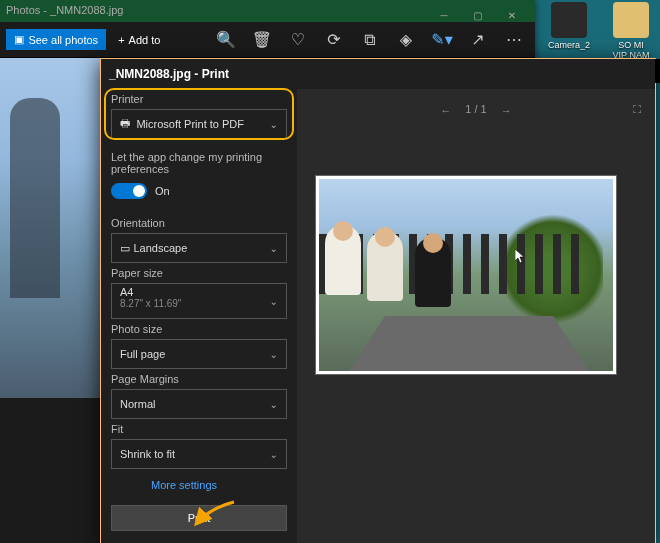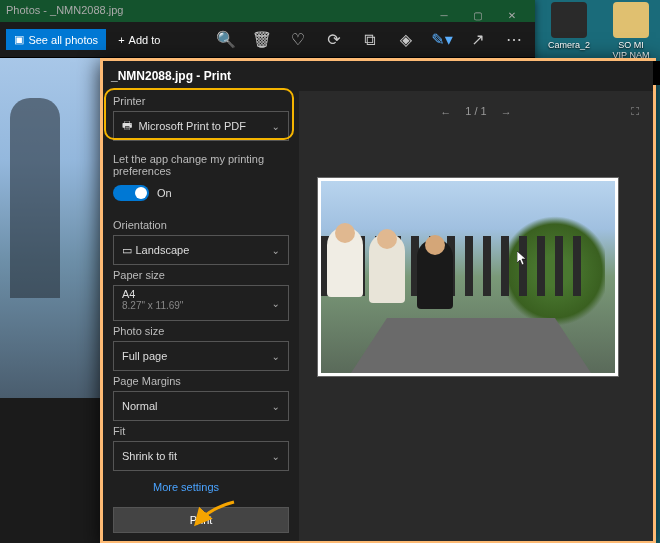--- a/index.html
+++ b/index.html
@@ -18,21 +18,21 @@
   .win-btn { width: 34px; height: 22px; display: flex; align-items: center; justify-content: center; font-size: 10px; color: #aaa; cursor: default; }
   .toolbar { height: 36px; display: flex; align-items: center; padding: 0 6px; gap: 4px; background: #1b1b1b; border-bottom: 1px solid #000; }
   .see-all { background: #0078d4; color: #fff; font-size: 11px; padding: 4px 8px; display: flex; align-items: center; gap: 4px; }
   .add-to { color: #fff; font-size: 11px; padding: 4px 8px; display:flex; align-items:center; gap:4px; }
   .tool-icons { flex: 1; display: flex; align-items: center; justify-content: flex-end; gap: 18px; padding-right: 6px; }
   .ticon { width: 18px; height: 18px; display:flex; align-items:center; justify-content:center; color:#ccc; }
   .content { flex:1; position:relative; overflow:hidden; }
   .photo-bg { position:absolute; left:0; top:0; width:100px; height:340px; background: linear-gradient(180deg,#a8c7e8 0%,#94b8dd 30%,#6d8fa8 60%,#4a5d6e 100%); }
   .photo-bg::after { content:""; position:absolute; left:10px; top:40px; width:50px; height:200px; background:rgba(40,50,60,.6); border-radius:20px 20px 0 0; }
   
-  .print-dialog { position:absolute; left:100px; top:58px; width:556px; height:486px; background:#1f1f1f; color:#ddd; box-shadow:0 4px 20px rgba(0,0,0,.8); border:3px solid #fdba74; }
+  .print-dialog { position:absolute; left:100px; top:58px; width:556px; height:486px; background:#1f1f1f; color:#ddd; box-shadow:0 4px 20px rgba(0,0,0,.8); border:1px solid #fdba74; }
   .pd-header { height:30px; display:flex; align-items:center; padding:0 8px; font-size:12px; font-weight:600; color:#fff; }
   .pd-close { position:absolute; right:-26px; top:0; width:26px; height:24px; background:#000; display:flex; align-items:center; justify-content:center; color:#fff; font-size:12px; }
   .pd-body { display:flex; height:calc(100% - 30px); }
   .pd-left { width:196px; padding:4px 10px 8px 10px; display:flex; flex-direction:column; gap:4px; overflow:hidden; }
   .pd-right { flex:1; background:#2a2a2a; position:relative; }
   .pd-label { font-size:11px; color:#bbb; }
   .pd-select { height:30px; border:1px solid #555; background:transparent; display:flex; align-items:center; padding:0 8px; font-size:11px; color:#ddd; position:relative; }
   .pd-select.tall { height:36px; flex-direction:column; align-items:flex-start; justify-content:flex-start; padding:2px 8px; }
   .pd-select .sub { font-size:10px; color:#888; }
   .pd-select .chev { position:absolute; right:8px; top:50%; transform:translateY(-50%); font-size:10px; color:#aaa; }

